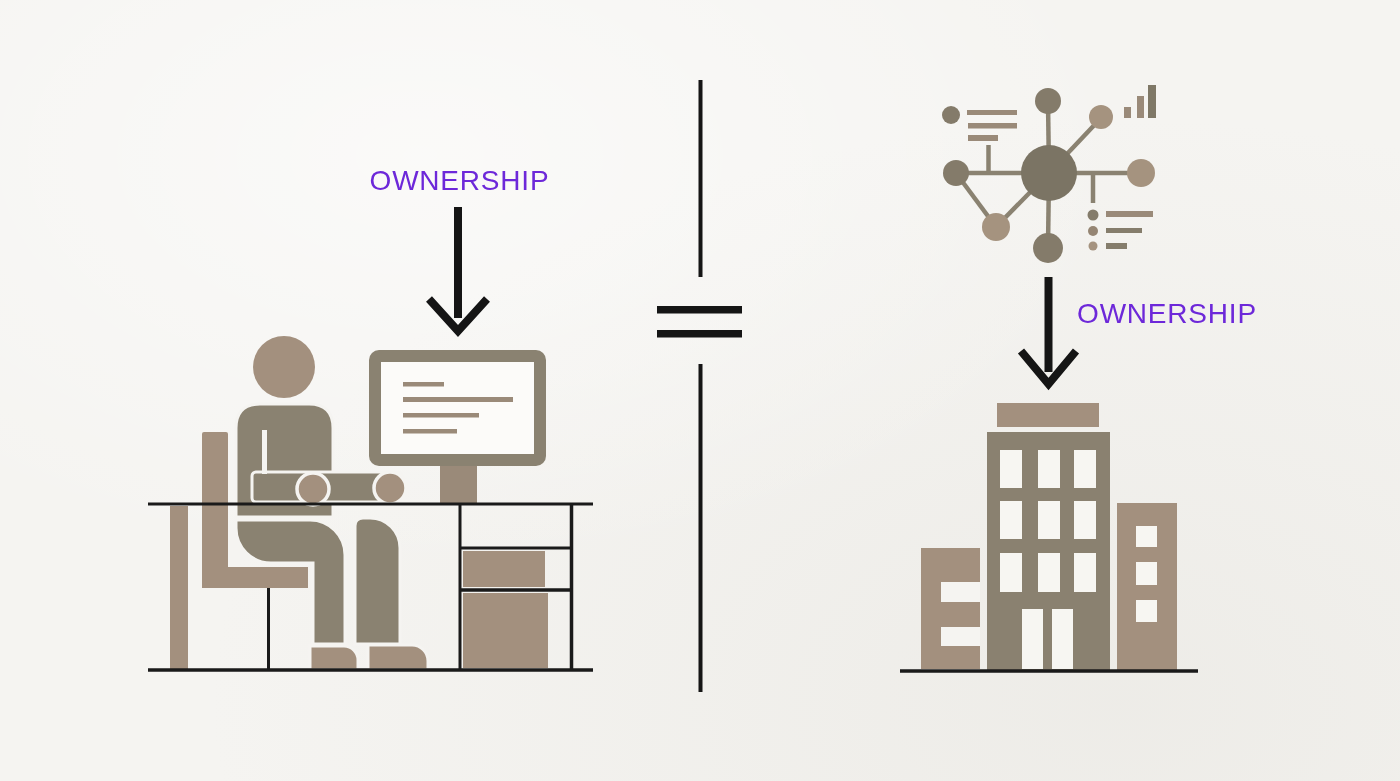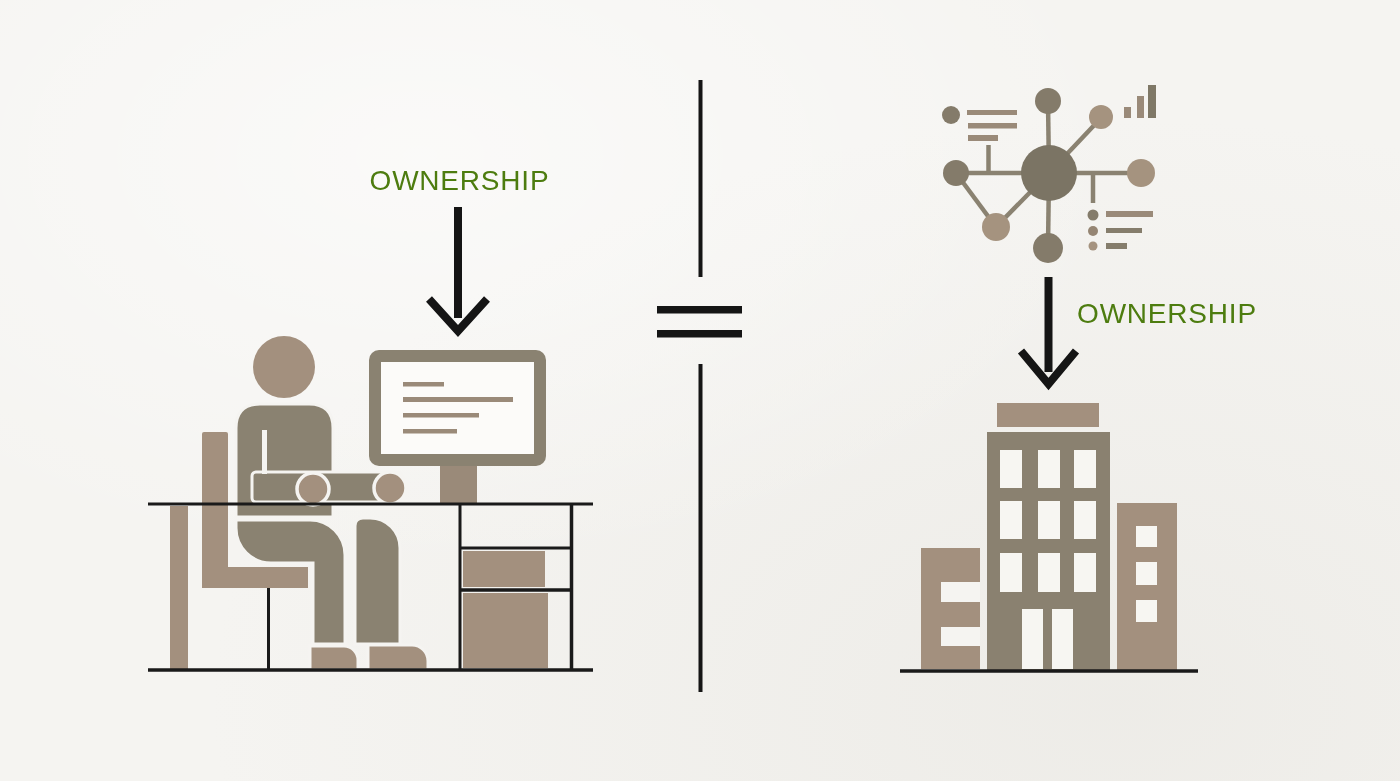--- a/index.html
+++ b/index.html
@@ -10,21 +10,21 @@
       radial-gradient(1200px 700px at 30% 20%, rgba(255,255,255,.55), rgba(255,255,255,0) 60%),
       radial-gradient(1400px 900px at 80% 90%, rgba(228,226,220,.45), rgba(228,226,220,0) 65%);
     font-family:"Liberation Sans", sans-serif;
   }
   .stage{position:absolute;inset:0;}
   .label{
     position:absolute;
     font-size:28px;
     font-weight:500;
     letter-spacing:.8px;
-    color:#4d7c0f;
+    color:#6d28d9;
     text-align:center;
     white-space:nowrap;
   }
   .label-left{left:352px;top:165px;width:215px;}
   .label-right{left:1062px;top:298px;width:210px;}
   svg{position:absolute;left:0;top:0;}
 </style>
 </head>
 <body>
 

